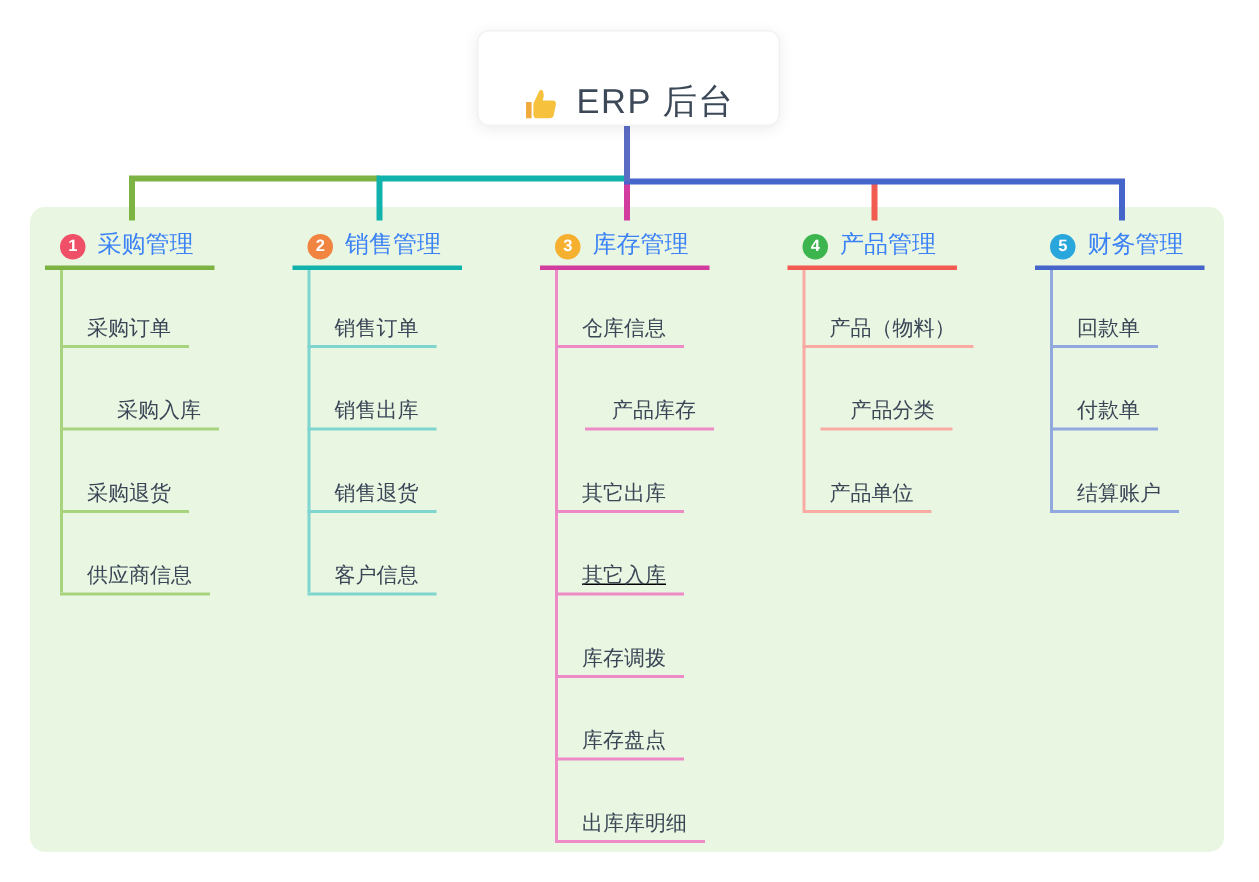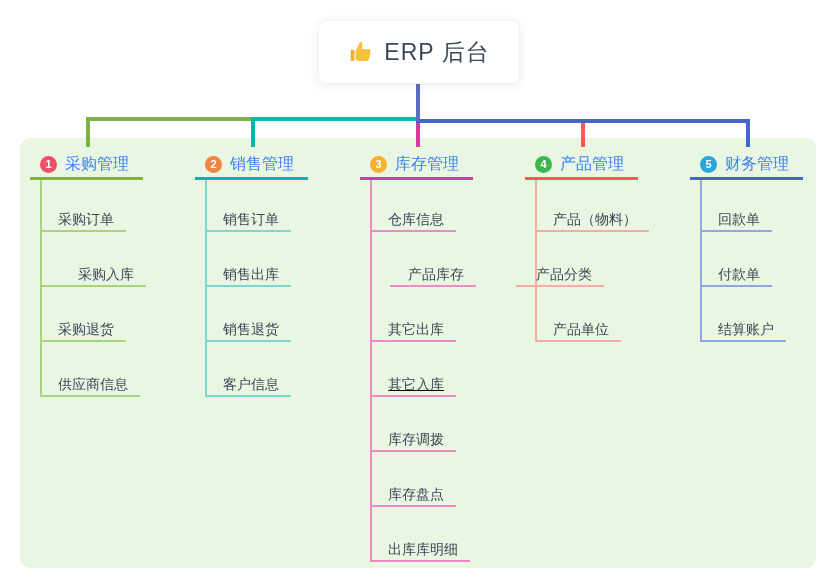--- a/index.html
+++ b/index.html
@@ -8,21 +8,21 @@
     font-family:"Liberation Sans","DejaVu Sans",sans-serif;
   }
   .panel{
     position:absolute;left:20px;top:138px;width:796px;height:430px;
     border-radius:10px;
   }
   .root-node{
     position:absolute;left:318px;top:20px;width:200px;height:62px;
     background:#ffffff;border-radius:8px;border:1px solid #f2f2f2;
     box-shadow:0 2px 10px rgba(0,0,0,0.08);
-    display:flex;align-items:center;justify-content:center;gap:10px;
+    display:flex;align-items:flex-end;justify-content:center;gap:10px;
     z-index:3;cursor:pointer;
   }
   .root-label{font-size:23px;font-weight:500;color:#3c4858;letter-spacing:1px;white-space:nowrap;}
   #connector-svg{position:absolute;left:0;top:0;z-index:1;pointer-events:none;}
   .branch-header{
     position:absolute;top:151px;height:26px;line-height:26px;
     display:flex;align-items:center;gap:8px;
     padding:0 14px 0 10px;border-bottom:3px solid;z-index:2;cursor:pointer;white-space:nowrap;
   }
   .branch-label{font-size:16px;color:#3b82f6;}
@@ -91,21 +91,21 @@
       <div class="child-node" style="left: 370px; top: 373px; border-bottom-color: rgb(238, 138, 198); text-decoration: underline;"><span class="child-label">其它入库</span></div>
       <div class="child-node" style="left: 370px; top: 428px; border-bottom-color: rgb(238, 138, 198); text-align: right;"><span class="child-label">库存调拨</span></div>
       <div class="child-node" style="left: 370px; top: 483px; border-bottom-color: rgb(238, 138, 198);"><span class="child-label">库存盘点</span></div>
       <div class="child-node" style="left: 370px; top: 538px; border-bottom-color: rgb(238, 138, 198);"><span class="child-label">出库库明细</span></div>
       <div class="branch-header" style="left: 525px; border-bottom-color: rgb(241, 91, 82);">
         <span class="badge" style="background: rgb(60, 181, 78);">4</span>
         <span class="branch-label">产品管理</span>
       </div>
       <div class="spine" style="left: 535px; top: 180px; height: 160px; background: rgb(249, 171, 163);"></div>
       <div class="child-node" style="left: 535px; top: 208px; border-bottom-color: rgb(249, 171, 163);"><span class="child-label">产品（物料）</span></div>
-      <div class="child-node" style="left: 516px; top: 263px; border-bottom-color: rgb(249, 171, 163); padding-left: 20px;"><span class="child-label">产品分类</span></div>
+      <div class="child-node" style="left: 547px; top: 263px; border-bottom-color: rgb(249, 171, 163); padding-left: 20px;"><span class="child-label">产品分类</span></div>
       <div class="child-node" style="left: 535px; top: 318px; border-bottom-color: rgb(249, 171, 163);"><span class="child-label">产品单位</span></div>
       <div class="branch-header" style="left: 690px; border-bottom-color: rgb(69, 101, 203);">
         <span class="badge" style="background: rgb(41, 166, 219);">5</span>
         <span class="branch-label">财务管理</span>
       </div>
       <div class="spine" style="left: 700px; top: 180px; height: 160px; background: rgb(144, 168, 222);"></div>
       <div class="child-node" style="left: 700px; top: 208px; border-bottom-color: rgb(144, 168, 222);"><span class="child-label">回款单</span></div>
       <div class="child-node" style="left: 700px; top: 263px; border-bottom-color: rgb(144, 168, 222);"><span class="child-label">付款单</span></div>
       <div class="child-node" style="left: 700px; top: 318px; border-bottom-color: rgb(144, 168, 222);"><span class="child-label">结算账户</span></div>
     </div>

